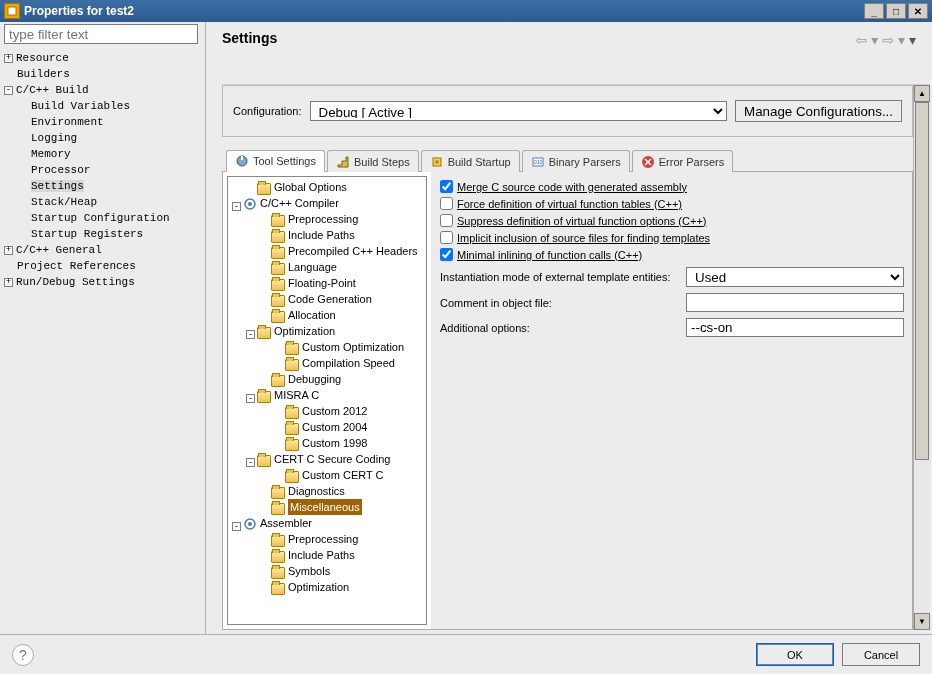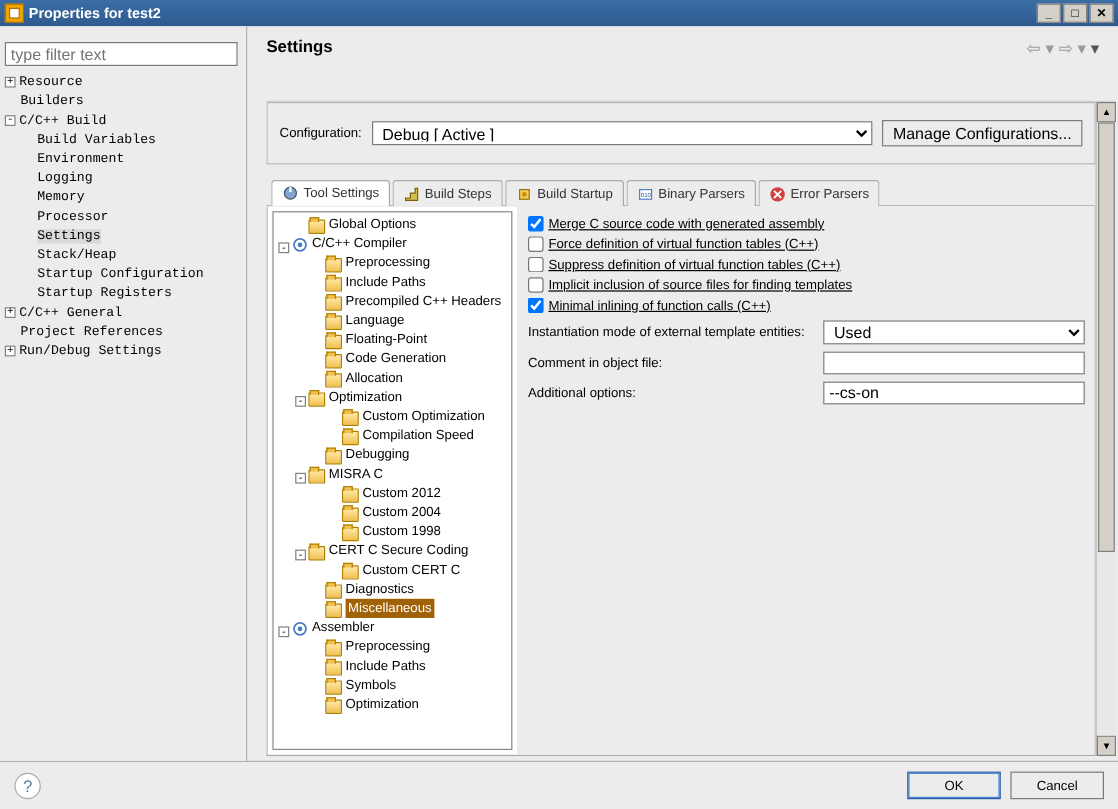--- a/index.html
+++ b/index.html
@@ -35,21 +35,21 @@
     font-size: 10px; color:#000;
   }
   .main-area {
     display: flex;
     height: 612px;
     background: #ececec;
   }
   .left-panel {
     width: 206px;
     border-right: 1px solid #b0b0b0;
-    padding: 13px 4px;
+    padding: 2px 4px;
     background: #ececec;
   }
   .filter-box {
     width: 194px; height: 20px; margin-bottom: 6px;
     border: 1px solid #7a7a7a; background:#fff;
     padding: 2px 4px; color:#888;
   }
   .nav-tree { font-size: 11px; line-height: 16px; color:#000; }
   .nav-tree .node { white-space: nowrap; font-family: Liberation Mono, monospace; }
   .nav-tree .children { padding-left: 14px; }
@@ -459,21 +459,21 @@
                 <div class="checkbox-row">
                   <input type="checkbox" checked="" style="">
                   <span>Merge C source code with generated assembly</span>
                 </div>
                 <div class="checkbox-row">
                   <input type="checkbox" style="">
                   <span>Force definition of virtual function tables (C++)</span>
                 </div>
                 <div class="checkbox-row">
                   <input type="checkbox" style="">
-                  <span>Suppress definition of virtual function tables (C++)</span>
+                  <span>Suppress definition of virtual function options (C++)</span>
                 </div>
                 <div class="checkbox-row">
                   <input type="checkbox" style="">
                   <span>Implicit inclusion of source files for finding templates</span>
                 </div>
                 <div class="checkbox-row">
                   <input type="checkbox" checked="" style="">
                   <span>Minimal inlining of function calls (C++)</span>
                 </div>
               </div>

